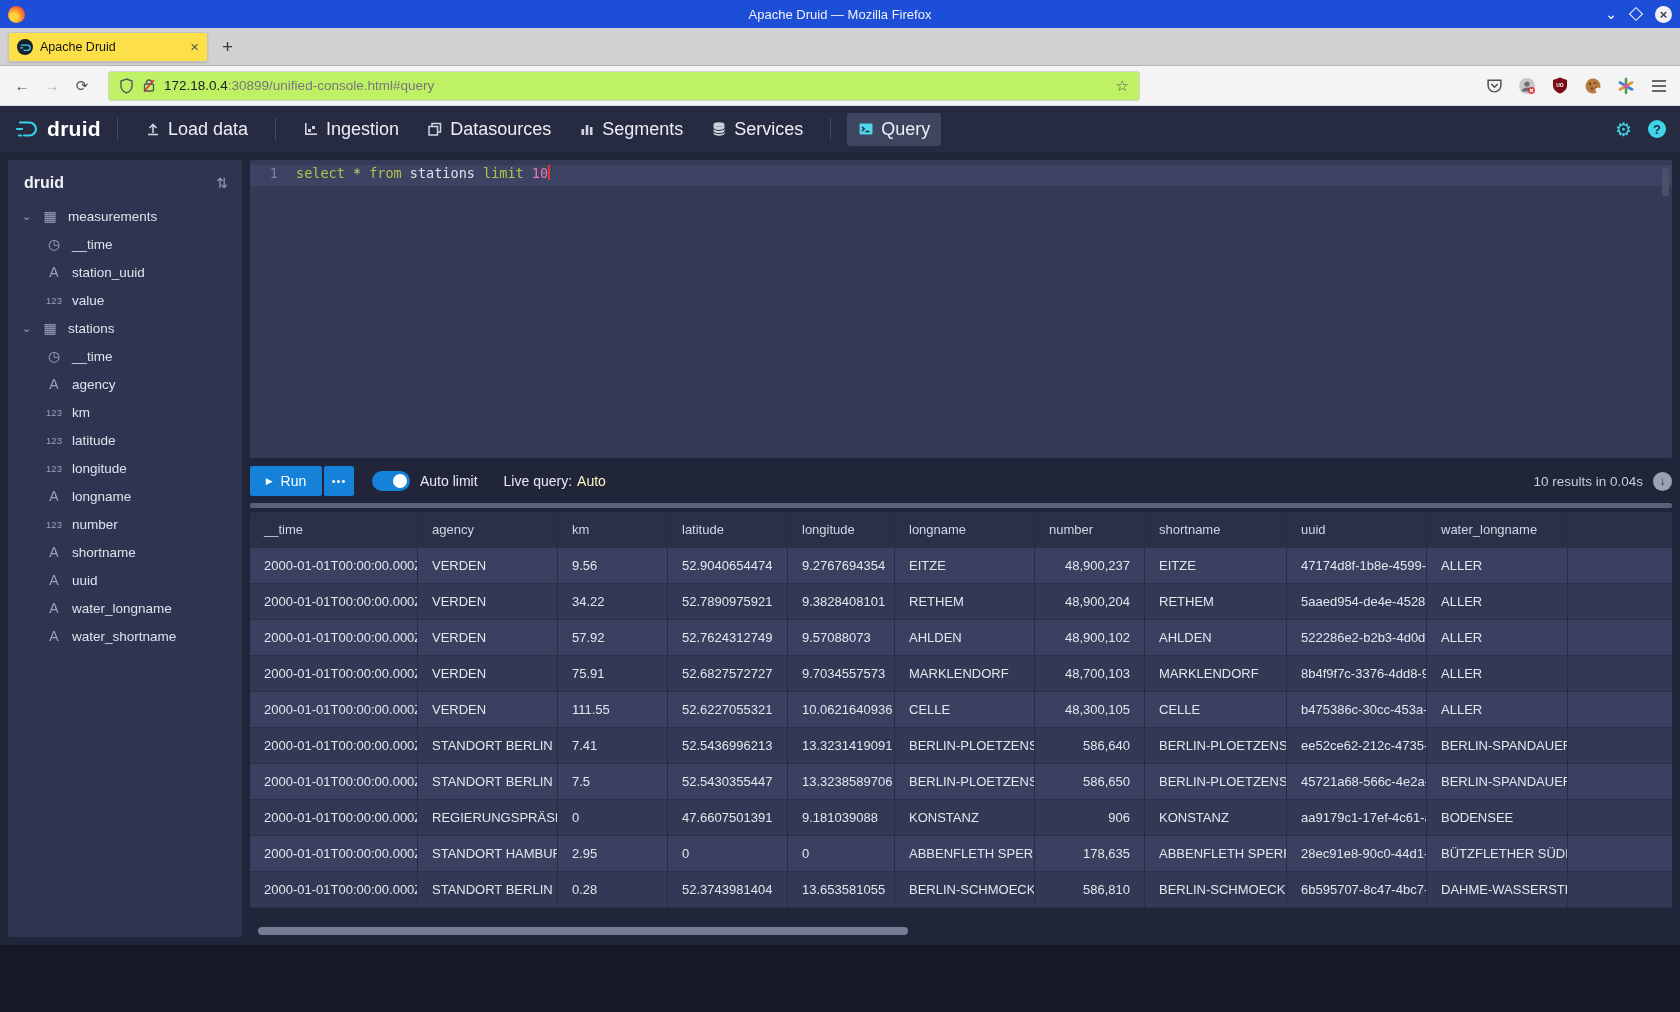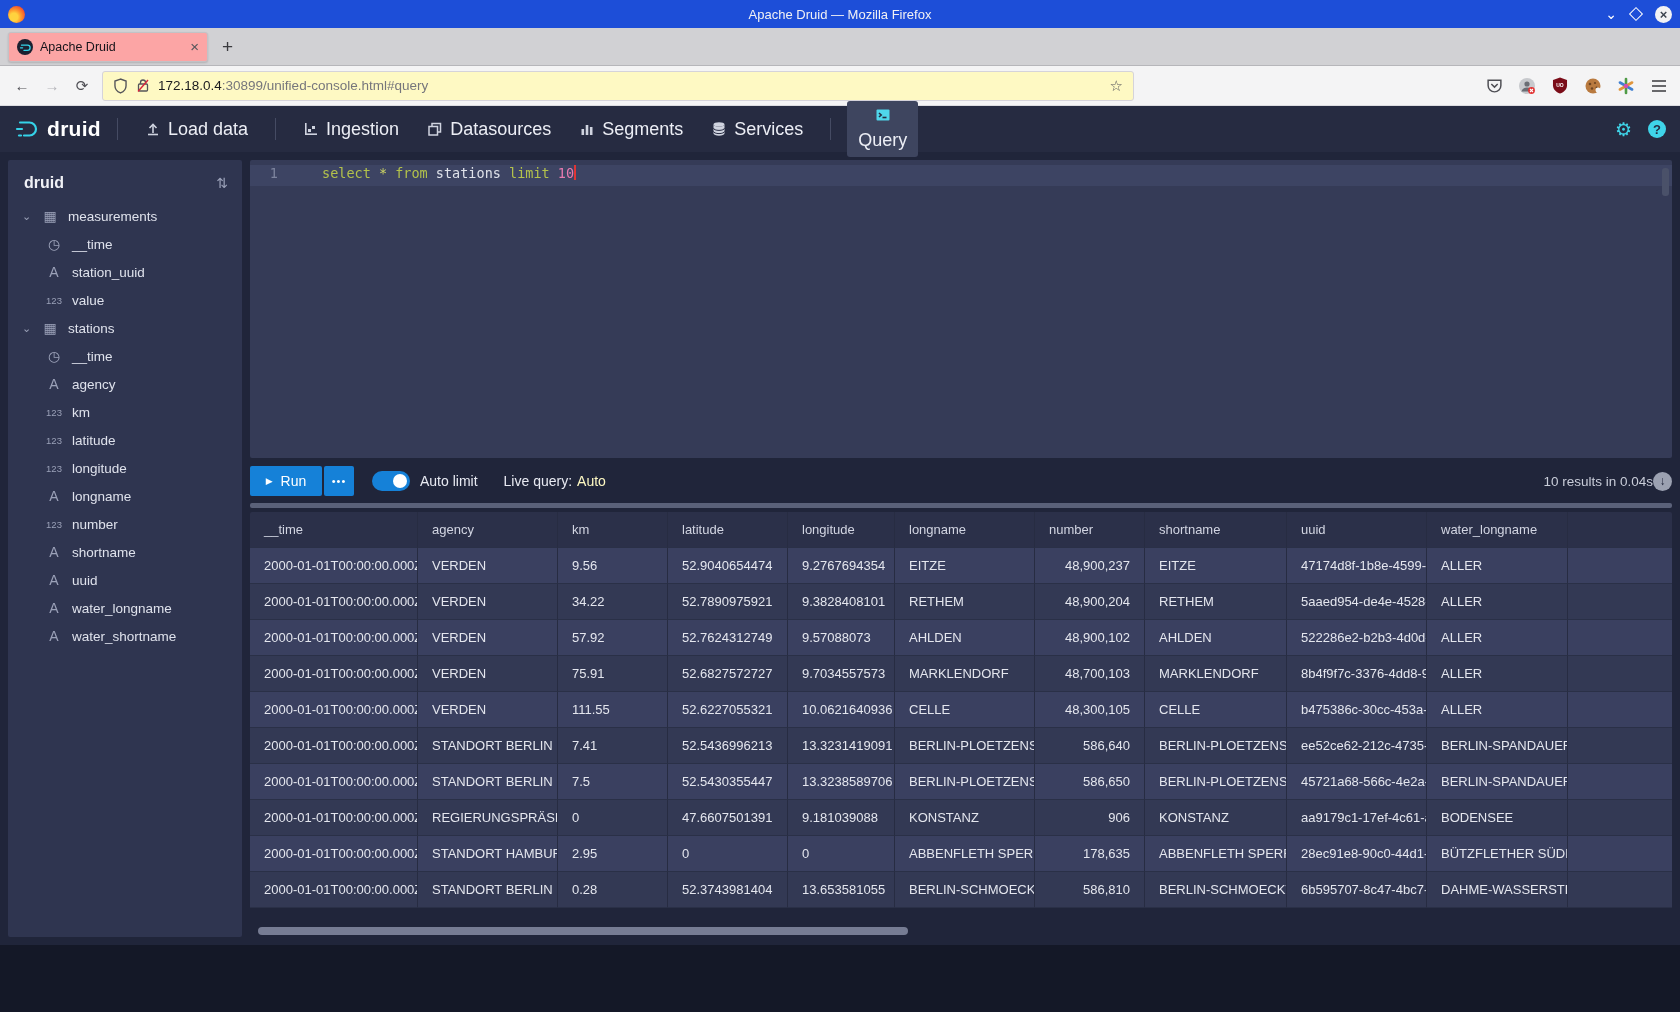--- a/index.html
+++ b/index.html
@@ -11,46 +11,46 @@
   .ff-logo { width:17px; height:17px; border-radius:50%;
              background:radial-gradient(circle at 35% 65%, #ffd23e 0 25%, #ff9a2e 45%, #f4522c 75%, #d6356a 100%); }
   .titlebar-text { position:absolute; left:0; right:0; text-align:center; color:#f1f1f4; font-size:13px; }
   .win-controls { margin-left:auto; display:flex; align-items:center; gap:14px; z-index:2; }
   .win-min { color:#fff; font-size:14px; line-height:10px; }
   .win-max { width:10px; height:10px; border:1.5px solid #fff; transform:rotate(45deg); }
   .win-close { width:17px; height:17px; border-radius:50%; background:#f2f2f4; color:#3c434f; font-size:13px;
                display:flex; align-items:center; justify-content:center; font-weight:bold; }
 
   .tabbar { height:38px; background:#d1d1d4; display:flex; align-items:center; padding:0 0 0 8px; border-bottom:1px solid #b6b6ba; }
-  .tab { width:200px; height:30px; background:#fca5a5; border:1px solid #c2c2c6; border-radius:3px;
+  .tab { width:200px; height:30px; background:#fde047; border:1px solid #c2c2c6; border-radius:3px;
          display:flex; align-items:center; padding:0 8px; gap:7px; box-shadow:0 1px 2px rgba(0,0,0,.15); }
   .tab-title { font-size:12.5px; color:#15141a; flex:1; white-space:nowrap; overflow:hidden; }
   .tab-close { color:#55555a; font-size:15px; }
   .newtab { margin-left:14px; color:#3a3a3e; font-size:19px; }
 
   .navbar { height:40px; background:#f4f4f5; display:flex; align-items:center; padding:0 12px; gap:10px; border-bottom:1px solid #dcdce0; }
   .nav-ico { width:20px; text-align:center; font-size:15px; color:#4f4f55; }
   .nav-ico.disabled { color:#b4b4b9; }
-  .urlbar { width:1032px; height:30px; background:#fef9c3; border:1px solid #d5d3da; border-radius:3px;
+  .urlbar { margin-left:6px; width:1032px; height:30px; background:#bef264; border:1px solid #d5d3da; border-radius:3px;
             display:flex; align-items:center; padding:0 10px; gap:8px; }
   .url-text { font-size:13.5px; color:#76767c; flex:1; white-space:nowrap; overflow:hidden; }
   .url-host { color:#1b1b1f; }
   .star { margin-left:auto; color:#55555a; font-size:15px; }
   .right-icons { margin-left:auto; display:flex; align-items:center; gap:15px; }
   .ext-badge { width:18px; height:18px; display:flex; align-items:center; justify-content:center; }
 
   
   .druidbar { height:46px; background:#262b41; display:flex; align-items:center; padding:0 14px; }
   .dlogo { display:flex; align-items:center; gap:7px; }
   .dlogo-text { color:#fff; font-size:21px; font-weight:600; letter-spacing:.3px; }
   .dsep { width:1px; height:22px; background:#454b63; margin:0 16px; }
   .dnav { display:flex; align-items:center; gap:6px; }
   .dnav-item { display:flex; align-items:center; gap:7px; color:#eceef5; font-size:18px;
                padding:6px 11px; border-radius:3px; }
-  .dnav-item.active { background:#3e455f;flex-direction:column; }
+  .dnav-item.active { background:#3e455f; }
   .dnav-item .navsvg { display:flex; }
   .dbar-right { margin-left:auto; display:flex; align-items:center; gap:16px; }
   .gear { color:#3fd4e9; font-size:19px; }
   .help { width:18px; height:18px; border-radius:50%; background:#3fd4e9; color:#262b41; font-weight:bold;
           font-size:13px; display:flex; align-items:center; justify-content:center; }
 
   
   .content { height:793px; display:flex; padding:8px; gap:8px; }
   .sidebar { width:234px; background:#2f3550; border-radius:2px; padding:14px 0 0 0; overflow:hidden; }
   .schema-row { display:flex; align-items:center; padding:0 14px 10px 16px; }
@@ -61,40 +61,40 @@
   .t-chev { color:#9ba1b8; font-size:11px; width:10px; }
   .t-ico { color:#9ba1b8; width:20px; text-align:center; font-size:14px; }
   .t-ico.num { font-size:9.5px; letter-spacing:0; }
 
   .pane { flex:1; display:flex; flex-direction:column; min-width:0; }
 
   .editor { height:298px; background:#353b57; border-radius:2px; position:relative;
             font-family:"DejaVu Sans Mono", monospace; font-size:13.5px; padding-top:5px; }
   .ed-line { height:21px; display:flex; background:#3d4463; }
   .gutter { width:40px; text-align:right; padding-right:12px; color:#7d849e; }
-  .code { padding-left:6px; white-space:pre;margin-left:26px; }
+  .code { padding-left:6px; white-space:pre; }
   .tok-keyword { color:#b3c24b; }
   .tok-star { color:#ccd464; }
   .tok-ident { color:#dfe2ea; }
   .tok-num { color:#e87bb0; }
   .caret { display:inline-block; width:2px; height:15px; background:#e03535; vertical-align:-2px; }
   .ed-thumb { position:absolute; right:3px; top:8px; width:7px; height:28px; background:#4a5169; border-radius:3px; }
 
   .runbar { height:38px; display:flex; align-items:center; margin-top:4px; gap:0; }
   .btn { height:30px; background:#1581d8; color:#fff; display:flex; align-items:center; justify-content:center;
          border-radius:2px; font-size:14px; }
   .btn-run { width:72px; gap:8px; }
   .btn-run .play { font-size:9px; }
   .btn-more { width:30px; margin-left:2px; letter-spacing:1px; font-size:11px; }
   .toggle { margin-left:18px; width:38px; height:20px; border-radius:10px; background:#1581d8; position:relative; }
   .toggle .knob { position:absolute; right:3px; top:3px; width:14px; height:14px; border-radius:50%; background:#fff; }
   .rb-label { color:#e8eaf2; font-size:14px; margin-left:10px; }
   .rb-live { margin-left:26px; }
   .rb-auto { color:#fef9c3; margin-left:5px; }
-  .rb-right { margin-left:auto; display:flex; align-items:center; }
+  .rb-right { margin-left:auto; display:flex; align-items:center; gap:10px; }
   .rb-summary { color:#c9cdd9; font-size:13.5px; }
   .dl-ico { width:19px; height:19px; border-radius:50%; background:#9ba1b1; color:#20253a; font-size:12px; font-weight:bold;
             display:flex; align-items:center; justify-content:center; }
 
   .split { height:5px; background:#5a6179; margin:3px 0 4px 0; border-radius:2px; }
 
   .grid { flex:1; overflow:hidden; border-radius:2px; font-size:13px; color:#e4e6ee; }
   .g-row { display:flex; height:36px; }
   .g-cell { flex:none; display:flex; align-items:center; padding:0 14px; overflow:hidden; white-space:nowrap;
             border-right:1px solid #272c42; border-bottom:1px solid #2a3047; }

